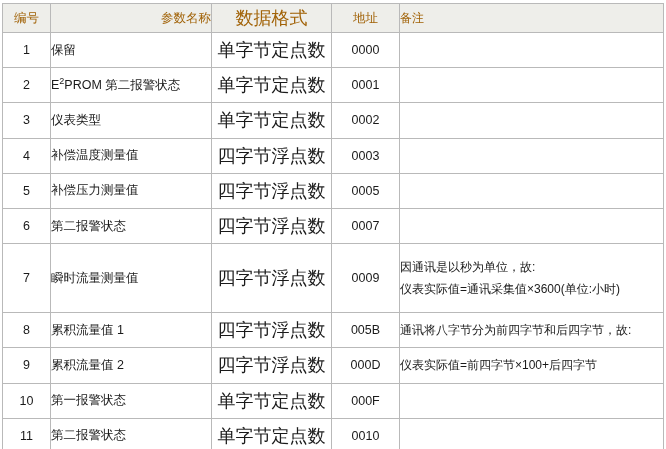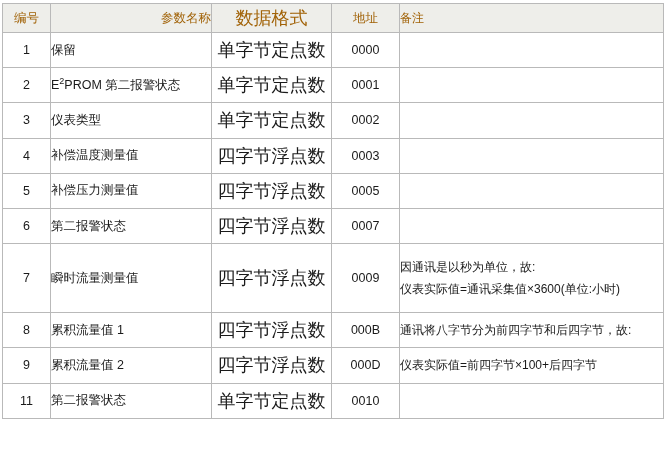--- a/index.html
+++ b/index.html
@@ -146,29 +146,36 @@
         <td class="c-addr">0009</td>
         <td class="c-note">
           <span class="note-line">因通讯是以秒为单位，故:</span>
           <span class="note-line">仪表实际值=通讯采集值×3600(单位:小时)</span>
         </td>
       </tr>
       <tr>
         <td class="c-no">8</td>
         <td class="c-name">累积流量值 1</td>
         <td class="c-fmt">四字节浮点数</td>
-        <td class="c-addr">000B</td>
+        <td class="c-addr">005B</td>
         <td class="c-note">通讯将八字节分为前四字节和后四字节，故:</td>
       </tr>
       <tr>
         <td class="c-no">9</td>
         <td class="c-name">累积流量值 2</td>
         <td class="c-fmt">四字节浮点数</td>
         <td class="c-addr">000D</td>
         <td class="c-note">仪表实际值=前四字节×100+后四字节</td>
+      </tr>
+      <tr>
+        <td class="c-no">10</td>
+        <td class="c-name">第一报警状态</td>
+        <td class="c-fmt">单字节定点数</td>
+        <td class="c-addr">000F</td>
+        <td class="c-note"></td>
       </tr>
       <tr>
         <td class="c-no">11</td>
         <td class="c-name">第二报警状态</td>
         <td class="c-fmt">单字节定点数</td>
         <td class="c-addr">0010</td>
         <td class="c-note"></td>
       </tr>
     </tbody>
   </table>

